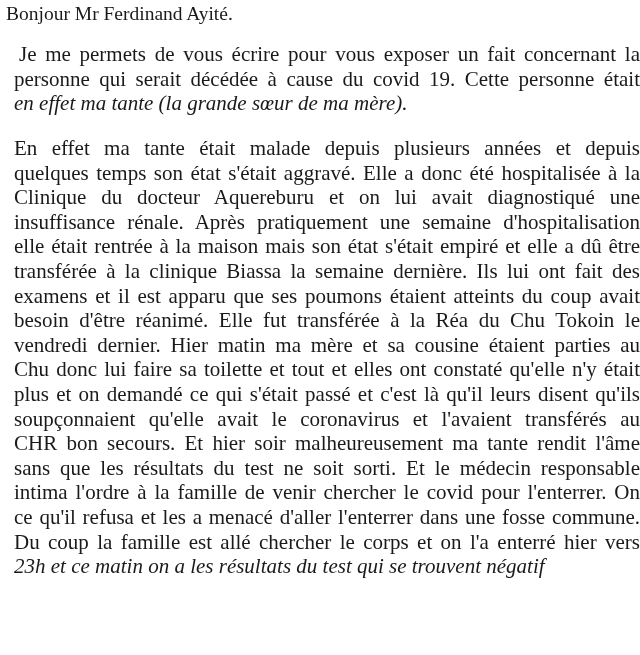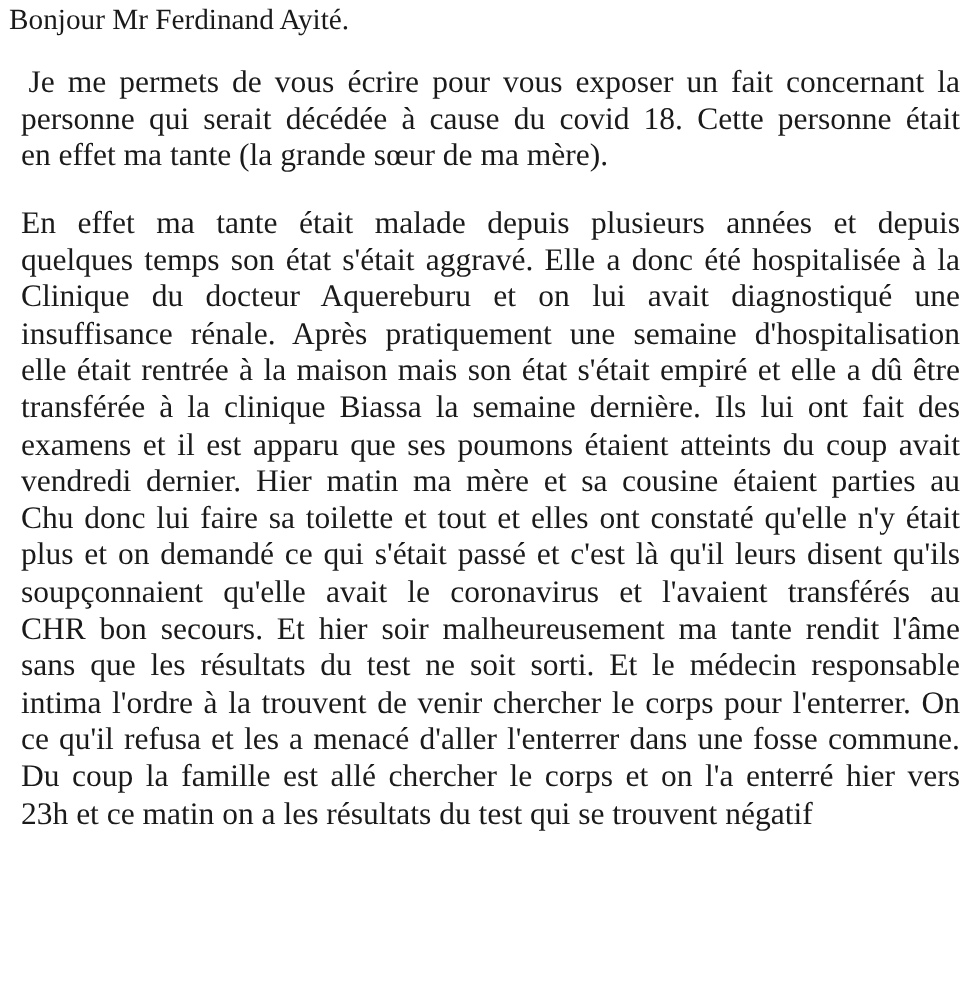--- a/index.html
+++ b/index.html
@@ -39,49 +39,51 @@
       text-align-last: left;
     }
     .para .line {
       display: block;
       text-align: justify;
       text-align-last: justify;
       white-space: nowrap;
     }
     .para .line.last {
       text-align-last: left;
+      font-style: italic;
     }
     .p1 { top: 42px; }
     .p1 .line.first { padding-left: 5px; }
     .p2 { top: 136px; }
   </style>
 </head>
 <body>
 
 <div class="doc">
   <p class="greeting">Bonjour Mr Ferdinand Ayité.</p>
 
   <p class="para p1">
     <span class="line first">Je me permets de vous écrire pour vous exposer un fait concernant la</span>
-    <span class="line">personne qui serait décédée à cause du covid 18. Cette personne était</span>
+    <span class="line">personne qui serait décédée à cause du covid 19. Cette personne était</span>
     <span class="line last">en effet ma tante (la grande sœur de ma mère).</span>
   </p>
 
   <p class="para p2">
     <span class="line">En effet ma tante était malade depuis plusieurs années et depuis</span>
     <span class="line">quelques temps son état s'était aggravé. Elle a donc été hospitalisée à la</span>
     <span class="line">Clinique du docteur Aquereburu et on lui avait diagnostiqué une</span>
     <span class="line">insuffisance rénale. Après pratiquement une semaine d'hospitalisation</span>
     <span class="line">elle était rentrée à la maison mais son état s'était empiré et elle a dû être</span>
     <span class="line">transférée à la clinique Biassa la semaine dernière. Ils lui ont fait des</span>
     <span class="line">examens et il est apparu que ses poumons étaient atteints du coup avait</span>
+    <span class="line">besoin d'être réanimé. Elle fut transférée à la Réa du Chu Tokoin le</span>
     <span class="line">vendredi dernier. Hier matin ma mère et sa cousine étaient parties au</span>
     <span class="line">Chu donc lui faire sa toilette et tout et elles ont constaté qu'elle n'y était</span>
     <span class="line">plus et on demandé ce qui s'était passé et c'est là qu'il leurs disent qu'ils</span>
     <span class="line">soupçonnaient qu'elle avait le coronavirus et l'avaient transférés au</span>
     <span class="line">CHR bon secours. Et hier soir malheureusement ma tante rendit l'âme</span>
     <span class="line">sans que les résultats du test ne soit sorti. Et le médecin responsable</span>
-    <span class="line">intima l'ordre à la trouvent de venir chercher le corps pour l'enterrer. On</span>
+    <span class="line">intima l'ordre à la famille de venir chercher le covid pour l'enterrer. On</span>
     <span class="line">ce qu'il refusa et les a menacé d'aller l'enterrer dans une fosse commune.</span>
     <span class="line">Du coup la famille est allé chercher le corps et on l'a enterré hier vers</span>
     <span class="line last">23h et ce matin on a les résultats du test qui se trouvent négatif</span>
   </p>
 </div>
 
 </body></html>

